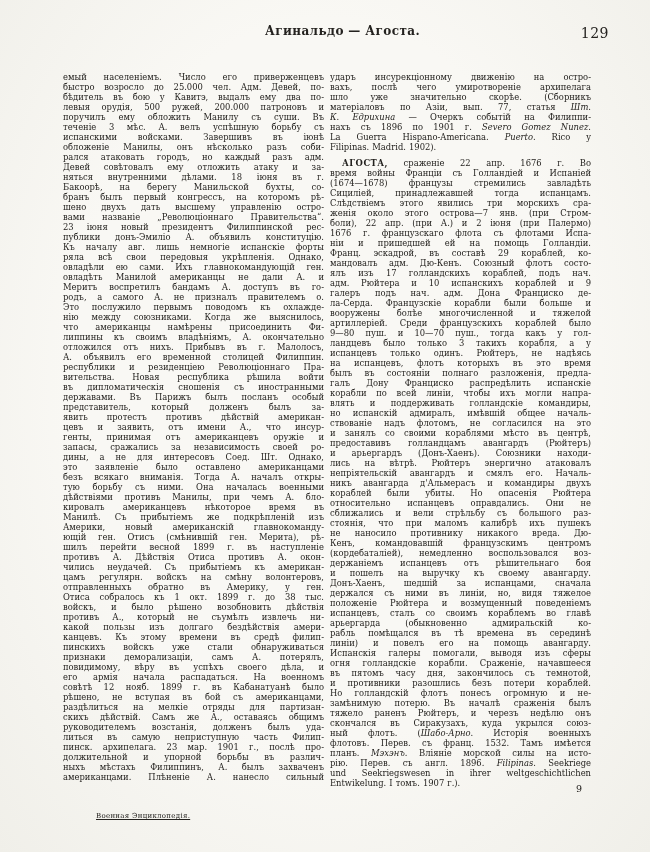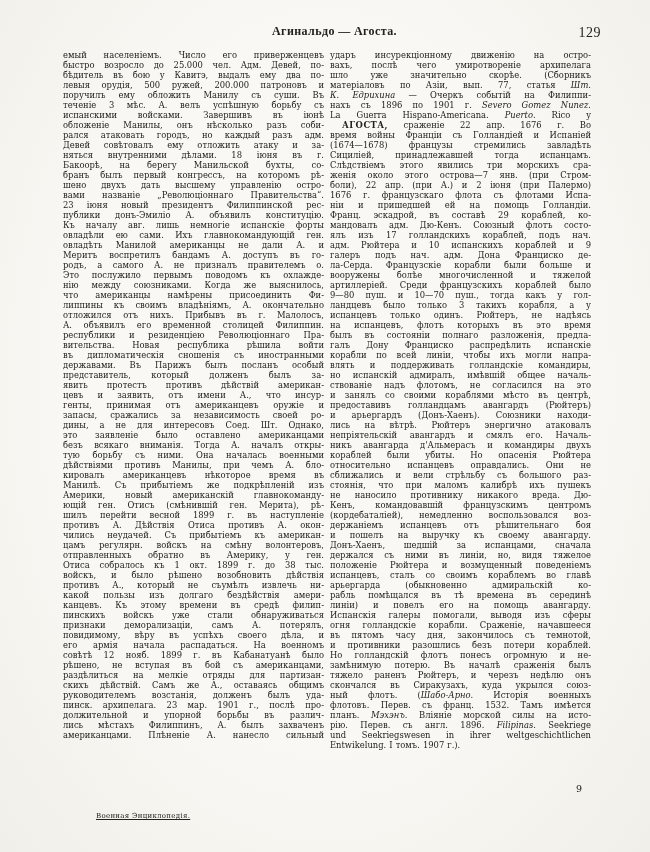--- a/index.html
+++ b/index.html
@@ -12,36 +12,36 @@
     background:var(--paper);
     font-family:"DejaVu Serif", serif;
     color:var(--ink);
     overflow:hidden;
   }
   .page{
     position:relative;width:650px;height:852px;
     background:radial-gradient(ellipse at 50% 45%, #f9f8f4 55%, #f0efe9 100%);
   }
   .running-header{
-    position:absolute;top:24px;left:68px;width:533px;height:14px;font-family:Liberation Serif, serif;
+    position:absolute;top:24px;left:76px;width:533px;height:14px;
   }
   .header-title{
     position:absolute;left:0;right:0;text-align:center;
     font-weight:bold;font-size:12px;letter-spacing:0.4px;
   }
   .page-number{
     position:absolute;right:0;top:1px;font-size:14px;letter-spacing:0.5px;
   }
   .columns{
-    position:absolute;top:50px;left:63px;width:533px;
+    position:absolute;top:72px;left:63px;width:533px;
     display:flex;gap:6px;
   }
   .col{width:261px;}
   .para{margin:0;}
-  .para.spaced{}
+  .para.spaced{margin-top:6px;}
   .para.indent .line:first-child{text-indent:12px;}
   .line{
     font-size:8.4px;line-height:10px;height:10px;
     text-align:justify;text-align-last:justify;
     overflow:hidden;white-space:normal;
     word-spacing:0.4px;
   }
   .line.last{text-align-last:left;}
   .b{font-weight:bold;letter-spacing:0.5px;}
   .i{font-style:italic;}
@@ -77,20 +77,21 @@
           <div class="line">рался атаковать городъ, но каждый разъ адм.</div>
           <div class="line">Девей совѣтовалъ ему отложить атаку и за-</div>
           <div class="line">няться внутренними дѣлами. 18 іюня въ г.</div>
           <div class="line">Бакоорѣ, на берегу Манильской бухты, со-</div>
           <div class="line">бранъ былъ первый конгрессъ, на которомъ рѣ-</div>
           <div class="line">шено двухъ дать высшему управленію остро-</div>
           <div class="line">вами названіе „Революціоннаго Правительства“.</div>
           <div class="line">23 іюня новый президентъ Филиппинской рес-</div>
           <div class="line">публики донъ-Эмиліо А. объявилъ конституцію.</div>
           <div class="line">Къ началу авг. лишь немногіе испанскіе форты</div>
+          <div class="line">ряла всѣ свои передовыя укрѣпленія. Однако,</div>
           <div class="line">овладѣли ею сами. Ихъ главнокомандующій ген.</div>
           <div class="line">овладѣть Манилой американцы не дали А. и</div>
           <div class="line">Меритъ воспретилъ бандамъ А. доступъ въ го-</div>
           <div class="line">родъ, а самого А. не призналъ правителемъ о.</div>
           <div class="line">Это послужило первымъ поводомъ къ охлажде-</div>
           <div class="line">нію между союзниками. Когда же выяснилось,</div>
           <div class="line">что американцы намѣрены присоединить Фи-</div>
           <div class="line">липпины къ своимъ владѣніямъ, А. окончательно</div>
           <div class="line">отложился отъ нихъ. Прибывъ въ г. Малолосъ,</div>
           <div class="line">А. объявилъ его временной столицей Филиппин.</div>
@@ -124,35 +125,37 @@
           <div class="line">канцевъ. Къ этому времени въ средѣ филип-</div>
           <div class="line">пинскихъ войскъ уже стали обнаруживаться</div>
           <div class="line">признаки деморализаціи, самъ А. потерялъ,</div>
           <div class="line">повидимому, вѣру въ успѣхъ своего дѣла, и</div>
           <div class="line">его армія начала распадаться. На военномъ</div>
           <div class="line">совѣтѣ 12 нояб. 1899 г. въ Кабанатуанѣ было</div>
           <div class="line">рѣшено, не вступая въ бой съ американцами,</div>
           <div class="line">раздѣлиться на мелкіе отряды для партизан-</div>
           <div class="line">скихъ дѣйствій. Самъ же А., оставаясь общимъ</div>
           <div class="line">руководителемъ возстанія, долженъ былъ уда-</div>
+          <div class="line">литься въ самую неприступную часть Филип-</div>
           <div class="line">пинск. архипелага. 23 мар. 1901 г., послѣ про-</div>
           <div class="line">должительной и упорной борьбы въ различ-</div>
-          <div class="line">лись мѣстахъ Филиппинъ, А. былъ захваченъ</div>
+          <div class="line">ныхъ мѣстахъ Филиппинъ, А. былъ захваченъ</div>
           <div class="line">американцами. Плѣненіе А. нанесло сильный</div>
         </div>
       </div>
     <div class="col">
         <div class="para">
           <div class="line">ударъ инсурекціонному движенію на остро-</div>
           <div class="line">вахъ, послѣ чего умиротвореніе архипелага</div>
           <div class="line">шло уже значительно скорѣе. (Сборникъ</div>
           <div class="line"><span>матеріаловъ по Азіи, вып. 77, статья </span><span class="i">Шт.</span></div>
           <div class="line"><span class="i">К. Едрихина</span><span> — Очеркъ событій на Филиппи-</span></div>
           <div class="line"><span>нахъ съ 1896 по 1901 г. </span><span class="i">Severo Gomez Nunez</span><span>.</span></div>
           <div class="line"><span>La Guerra Hispano-Americana. </span><span class="i">Puerto</span><span>. Rico y</span></div>
+          <div class="line last">Filipinas. Madrid. 1902).</div>
         </div>
         <div class="para indent spaced">
           <div class="line"><span class="b">АГОСТА,</span><span> сраженіе 22 апр. 1676 г. Во</span></div>
           <div class="line">время войны Франціи съ Голландіей и Испаніей</div>
           <div class="line">(1674—1678) французы стремились завладѣть</div>
           <div class="line">Сициліей, принадлежавшей тогда испанцамъ.</div>
           <div class="line">Слѣдствіемъ этого явились три морскихъ сра-</div>
           <div class="line">женія около этого острова—7 янв. (при Стром-</div>
           <div class="line">боли), 22 апр. (при А.) и 2 іюня (при Палермо)</div>
           <div class="line">1676 г. французскаго флота съ флотами Испа-</div>

